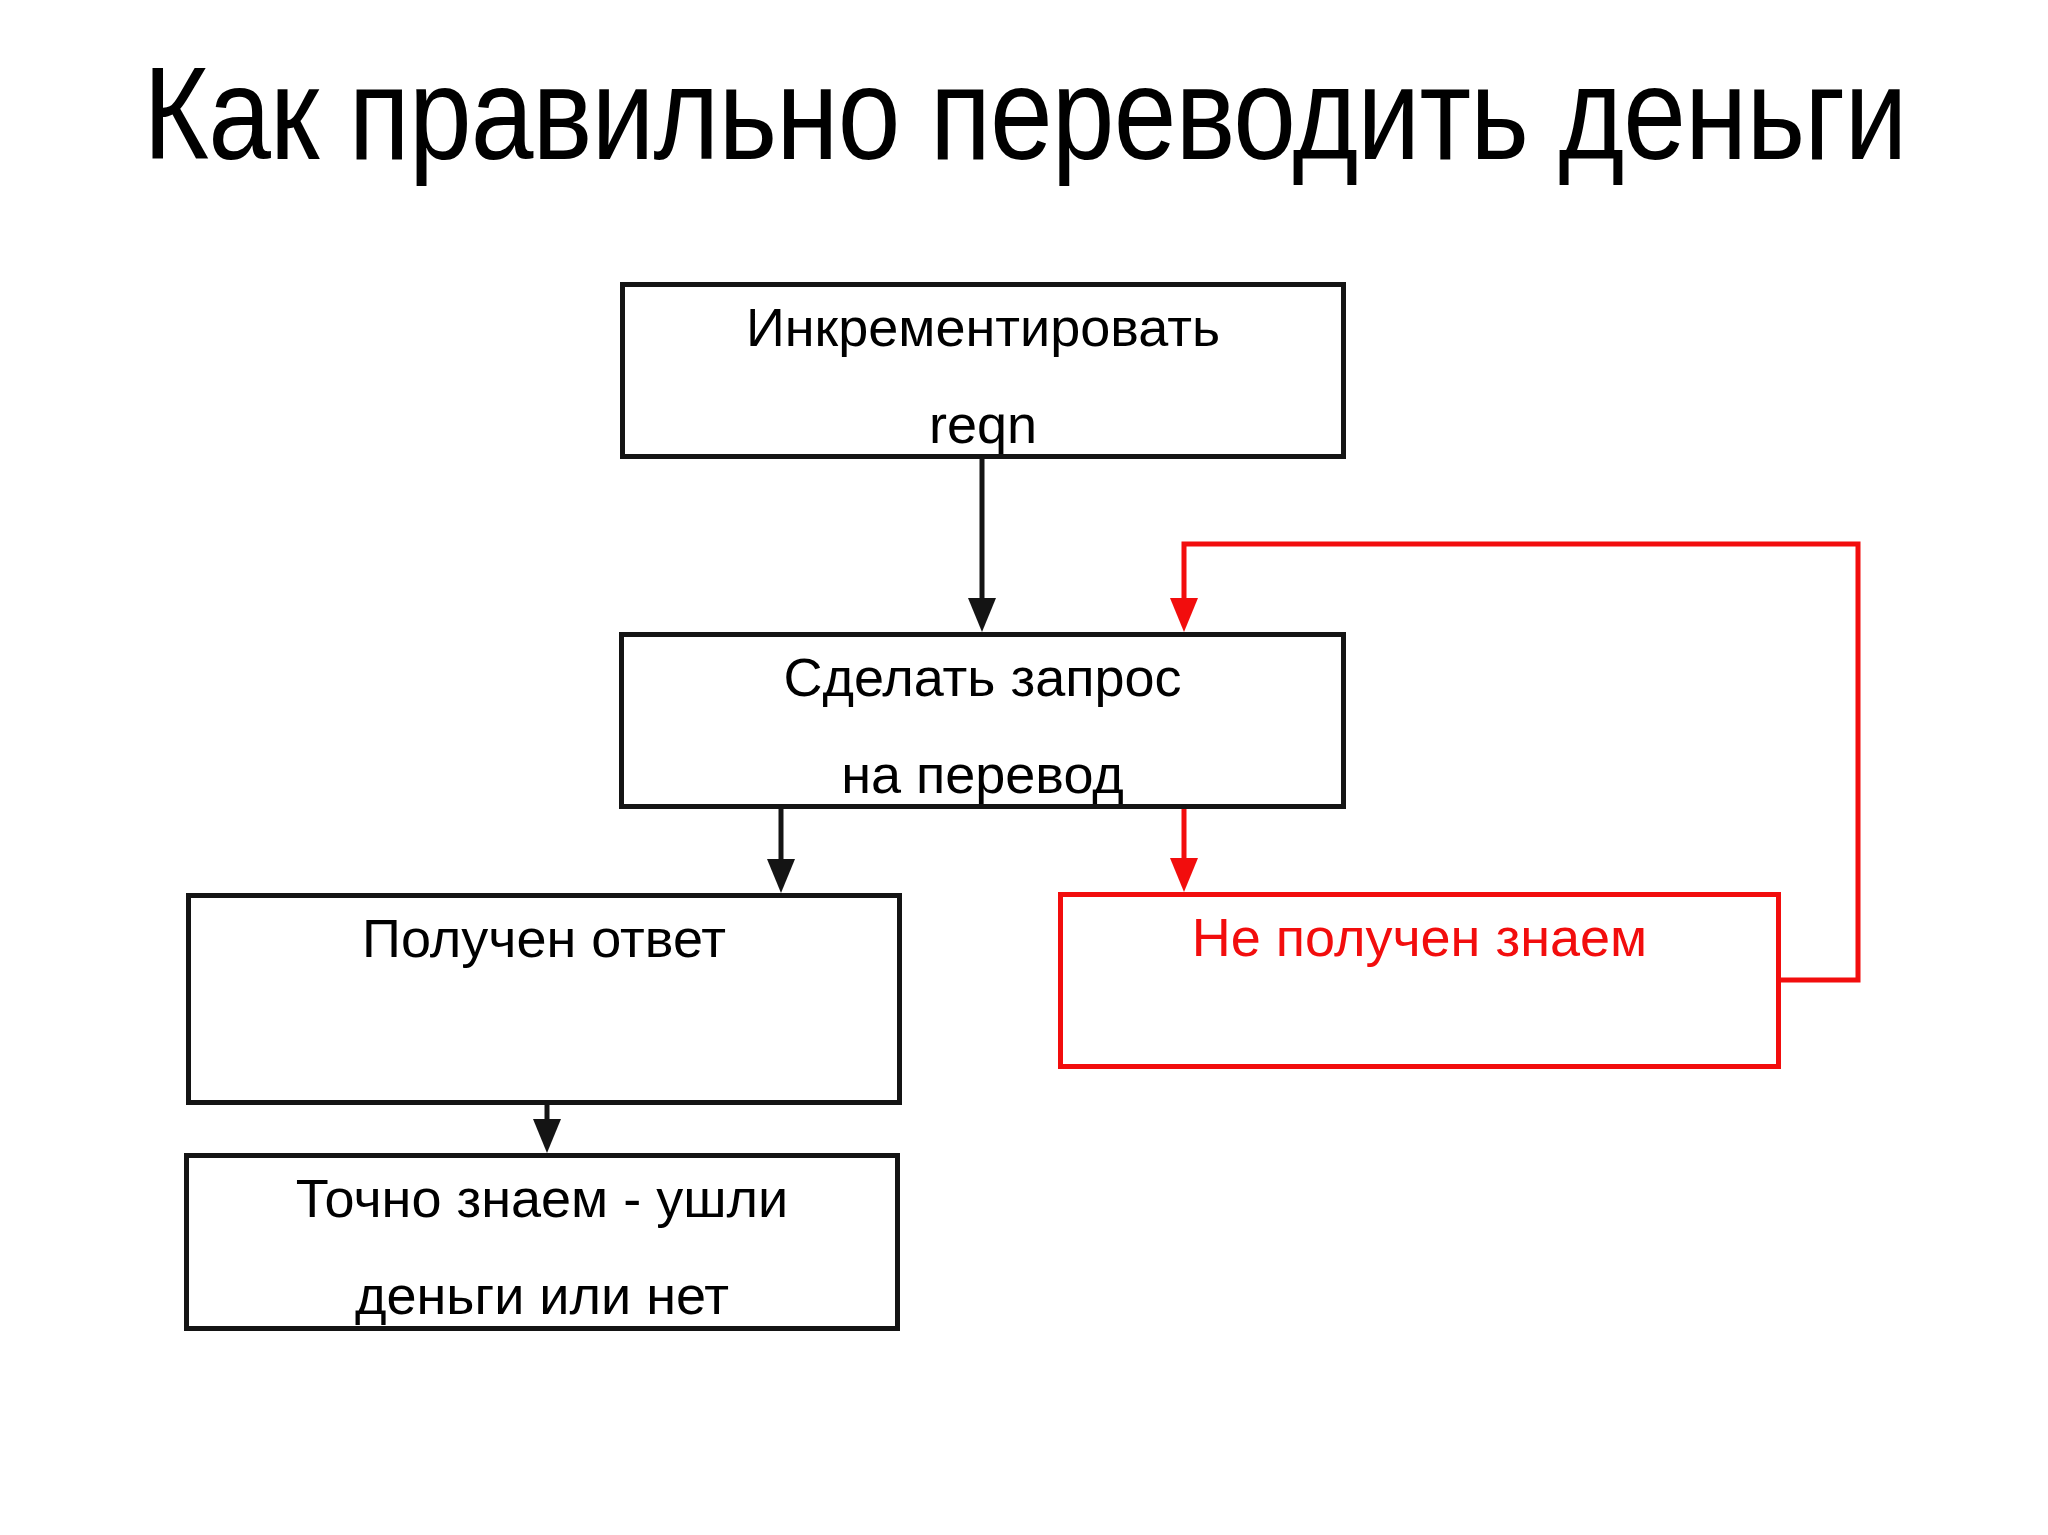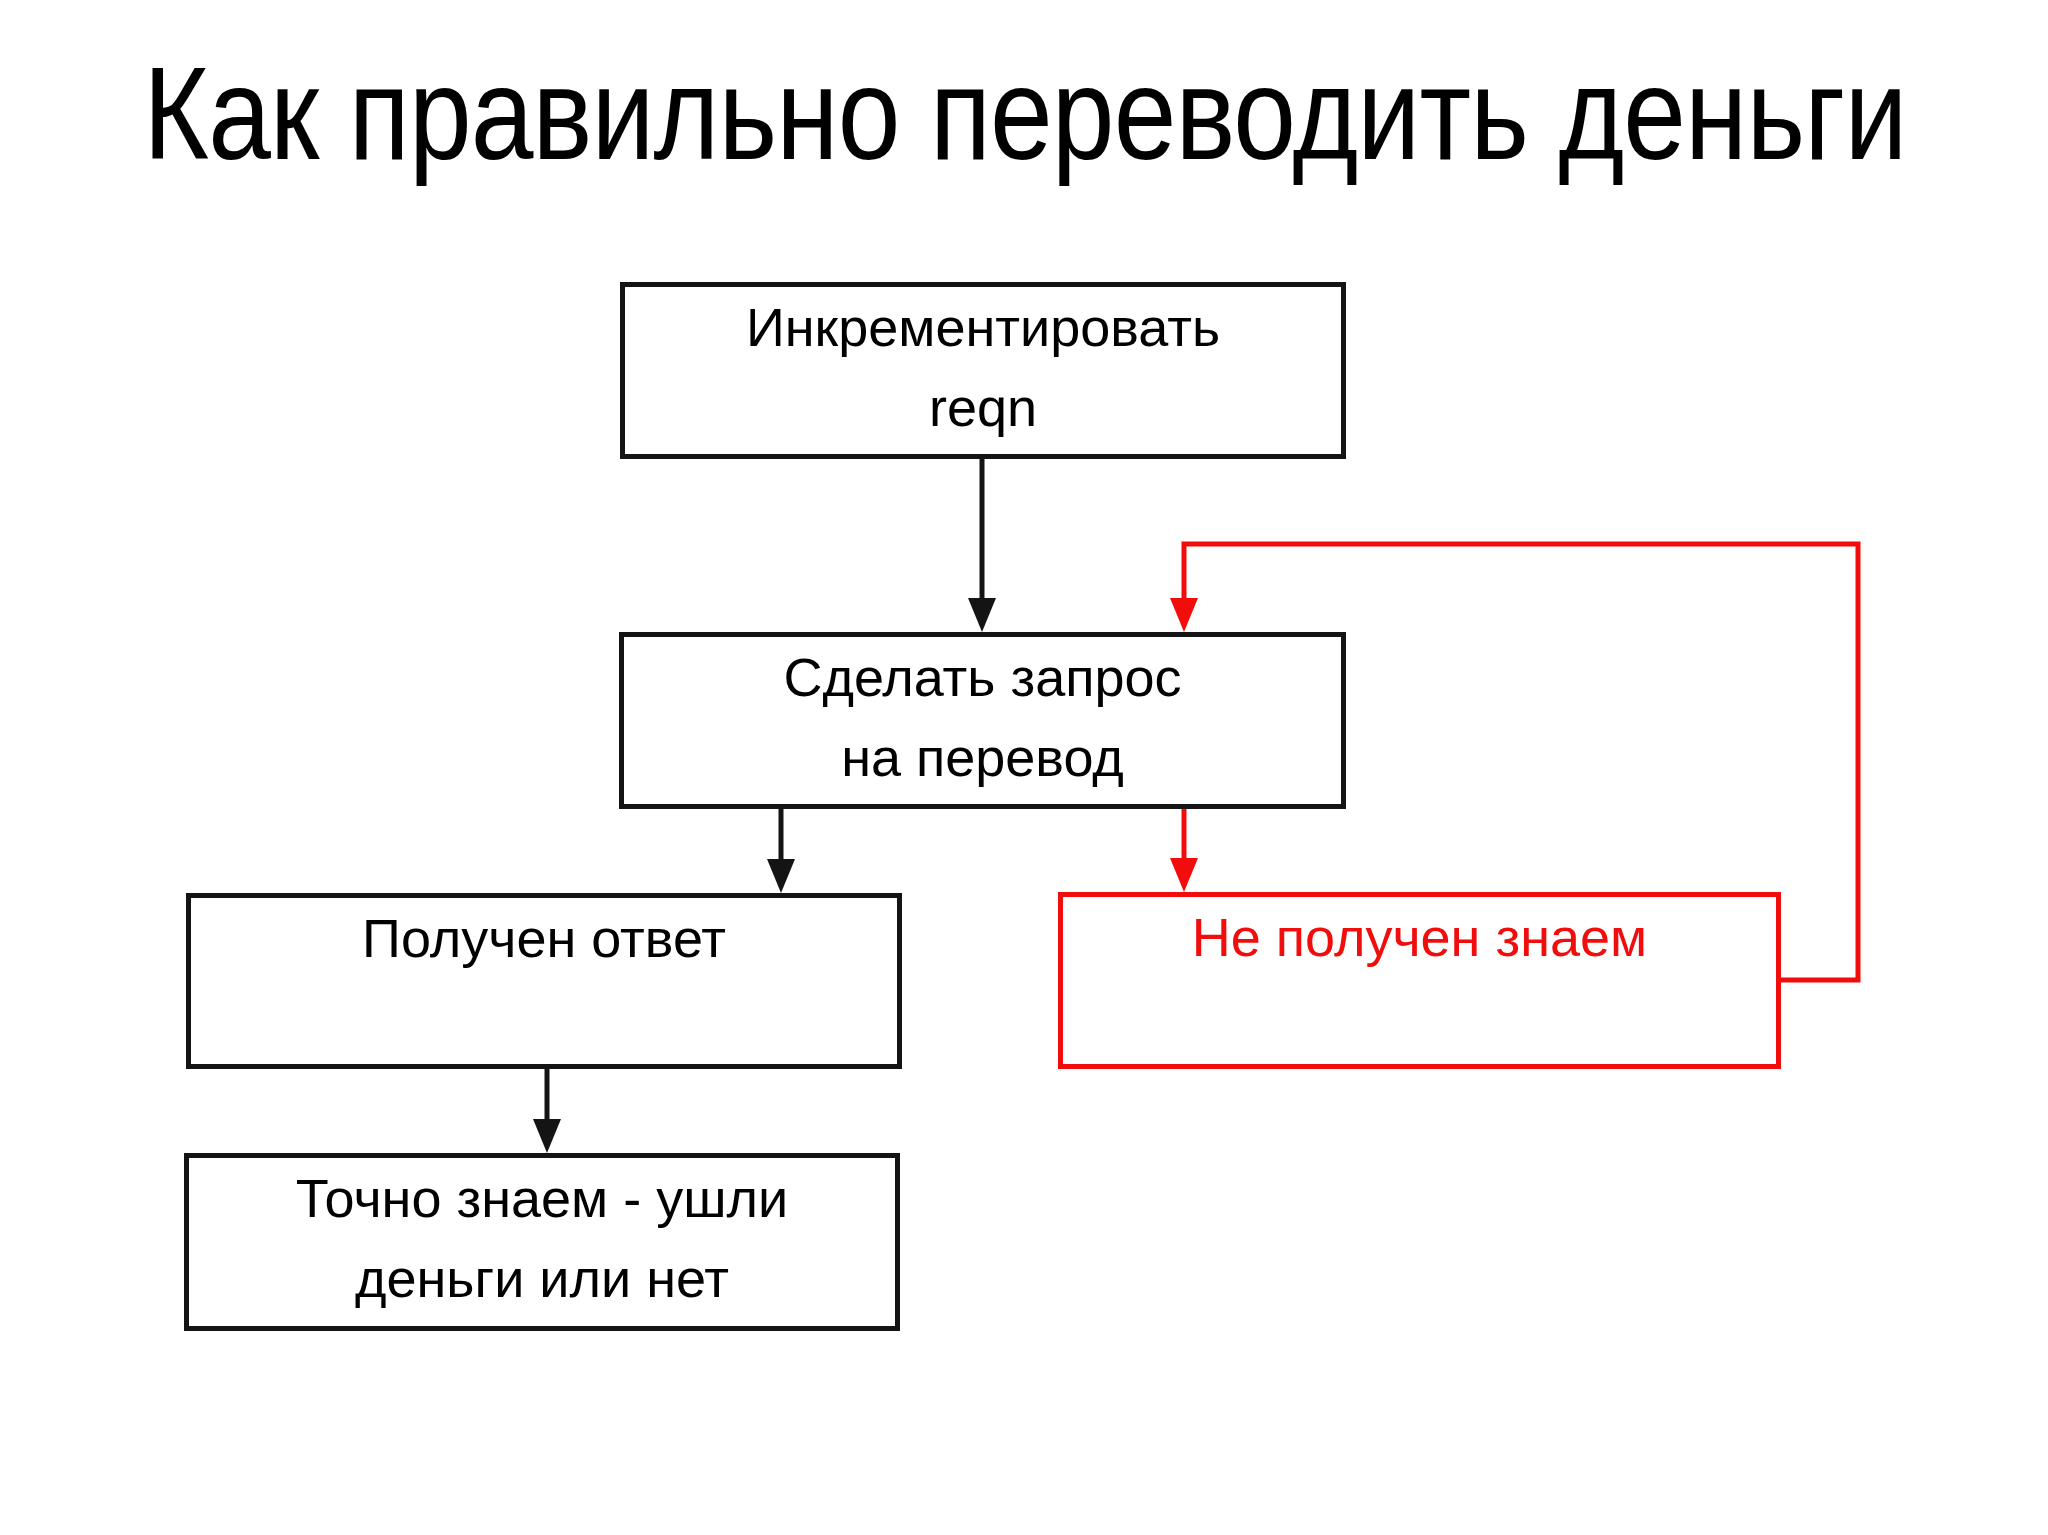--- a/index.html
+++ b/index.html
@@ -52,26 +52,27 @@
     border: 5px solid var(--ink);
     display: flex;
     flex-direction: column;
     align-items: center;
     justify-content: flex-start;
     text-align: center;
     font-size: 54px;
     line-height: 80px;
     font-weight: 400;
     color: #000;
+    gap: 17px;
   }
   .node.red { border-color: var(--red); color: var(--red); }
 
   #n-increment    { left: 620px;  top: 282px;  width: 726px; height: 177px; }
   #n-request      { left: 619px;  top: 632px;  width: 727px; height: 177px; }
-  #n-received     { left: 186px;  top: 893px;  width: 716px; height: 176px; }
+  #n-received     { left: 186px;  top: 893px;  width: 716px; height: 212px; }
   #n-not-received { left: 1058px; top: 892px;  width: 723px; height: 177px; }
   #n-know         { left: 184px;  top: 1153px; width: 716px; height: 178px; }
 </style>
 </head>
 <body>
 
 <div class="slide">
 
   <h1 class="title">Как правильно переводить деньги</h1>
 

